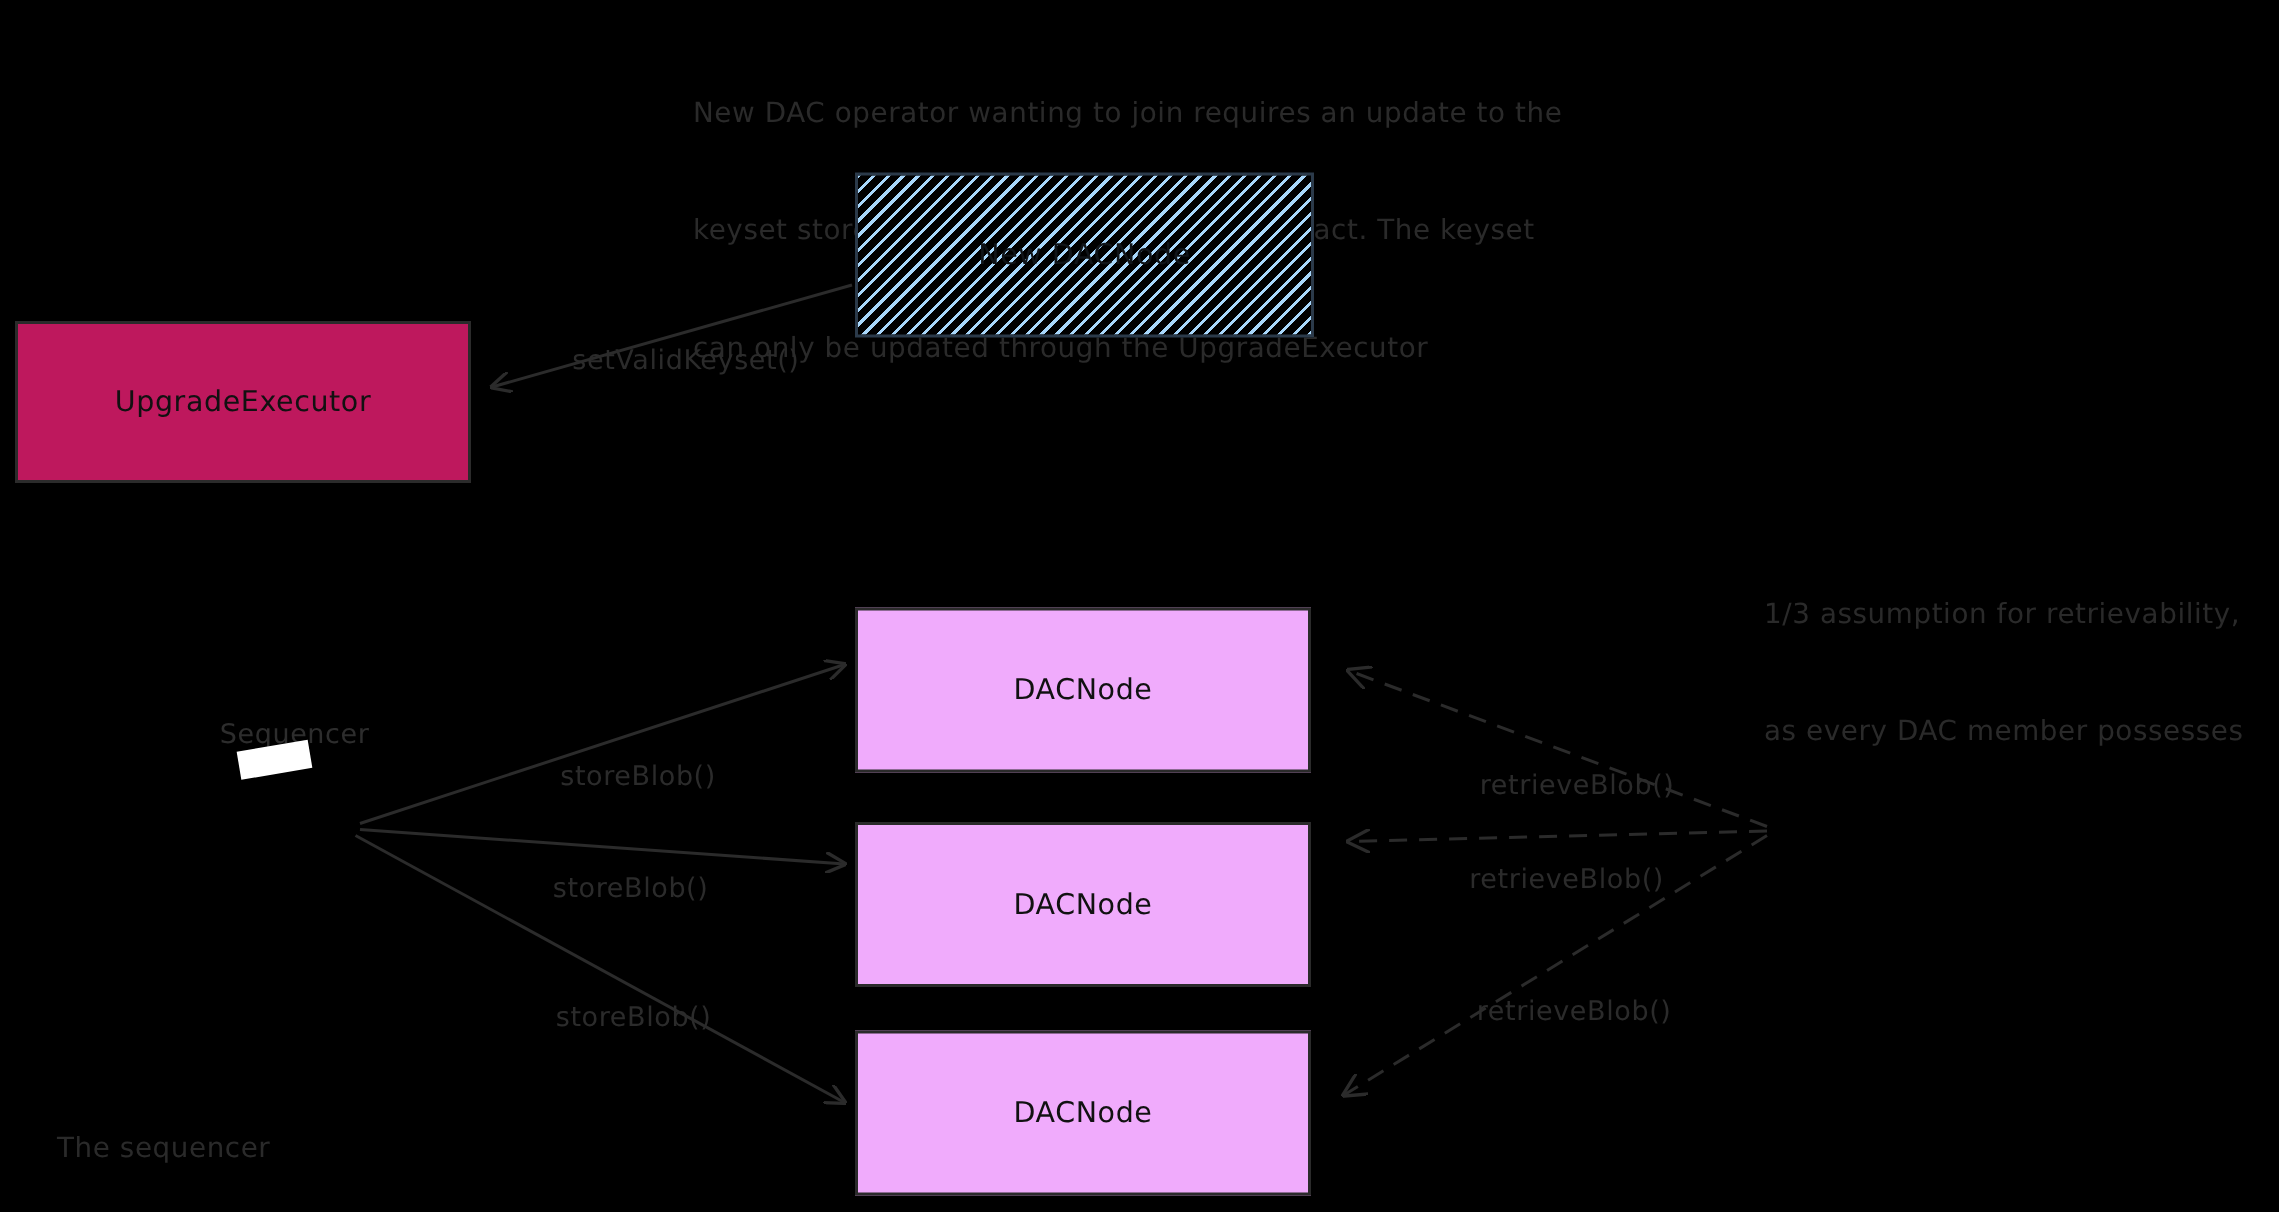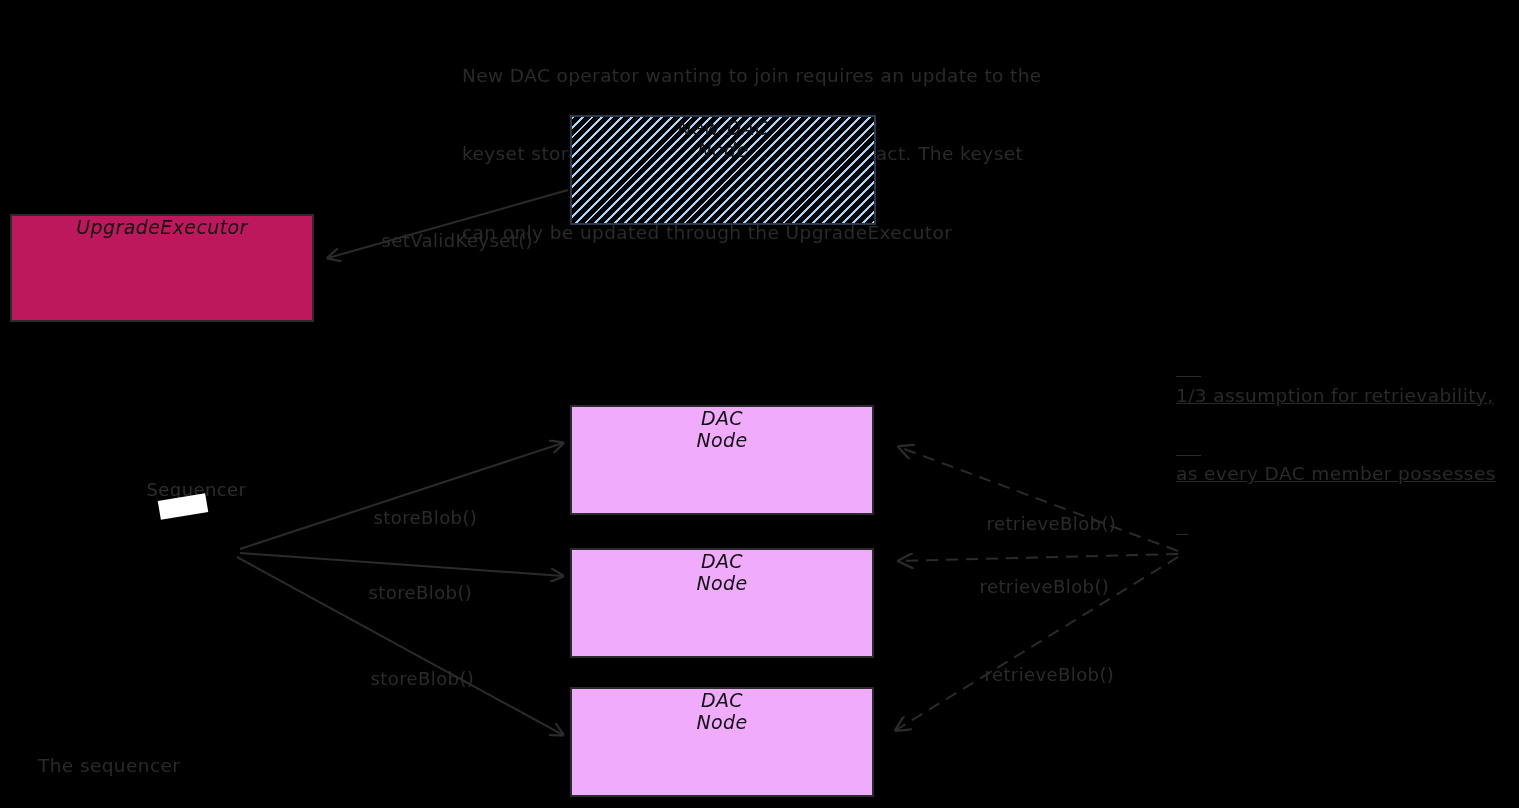--- a/index.html
+++ b/index.html
@@ -27,26 +27,26 @@
     font-family: "DejaVu Sans", sans-serif;
     font-weight: 400;
     letter-spacing: 0.4px;
   }
   
   .box {
     position: absolute;
     border: 2px solid #2b2b2b;
     display: flex;
     align-items: center;
-    flex-direction: column;
+    justify-content: center;
+    flex-direction: row;
     line-height: 1.18;
     color: #111111;
     font-size: 19px;
     text-align: center;
-    font-style: italic;
   }
   .box-dac {
     background: #f0abfc;
     width: 304px;
     height: 110px;
   }
   .box-upgrade {
     background: #be185d;
     width: 304px;
     height: 108px;
@@ -157,21 +157,21 @@
   </div>
 
   <div class="box box-upgrade hand" style="left:10px; top:214px;">
     <div>UpgradeExecutor</div>
   </div>
 
   <div class="lbl lbl-edge hand" style="left:357px; top:202px;">
     <span>setValidKeyset()</span>
   </div>
 
-  <div class="lbl lbl-note hand" style="left:1176px; top:330px; width:340px;text-decoration:underline;">
+  <div class="lbl lbl-note hand" style="left:1176px; top:344px; width:340px;">
     <div>1/3 assumption for retrievability,</div>
     <div>as every DAC member possesses</div>
   </div>
 
   <div class="box box-dac hand" style="left:570px; top:405px;">
     <div>DAC</div>
     <div>Node</div>
   </div>
 
   <div class="box box-dac hand" style="left:570px; top:548px;">

